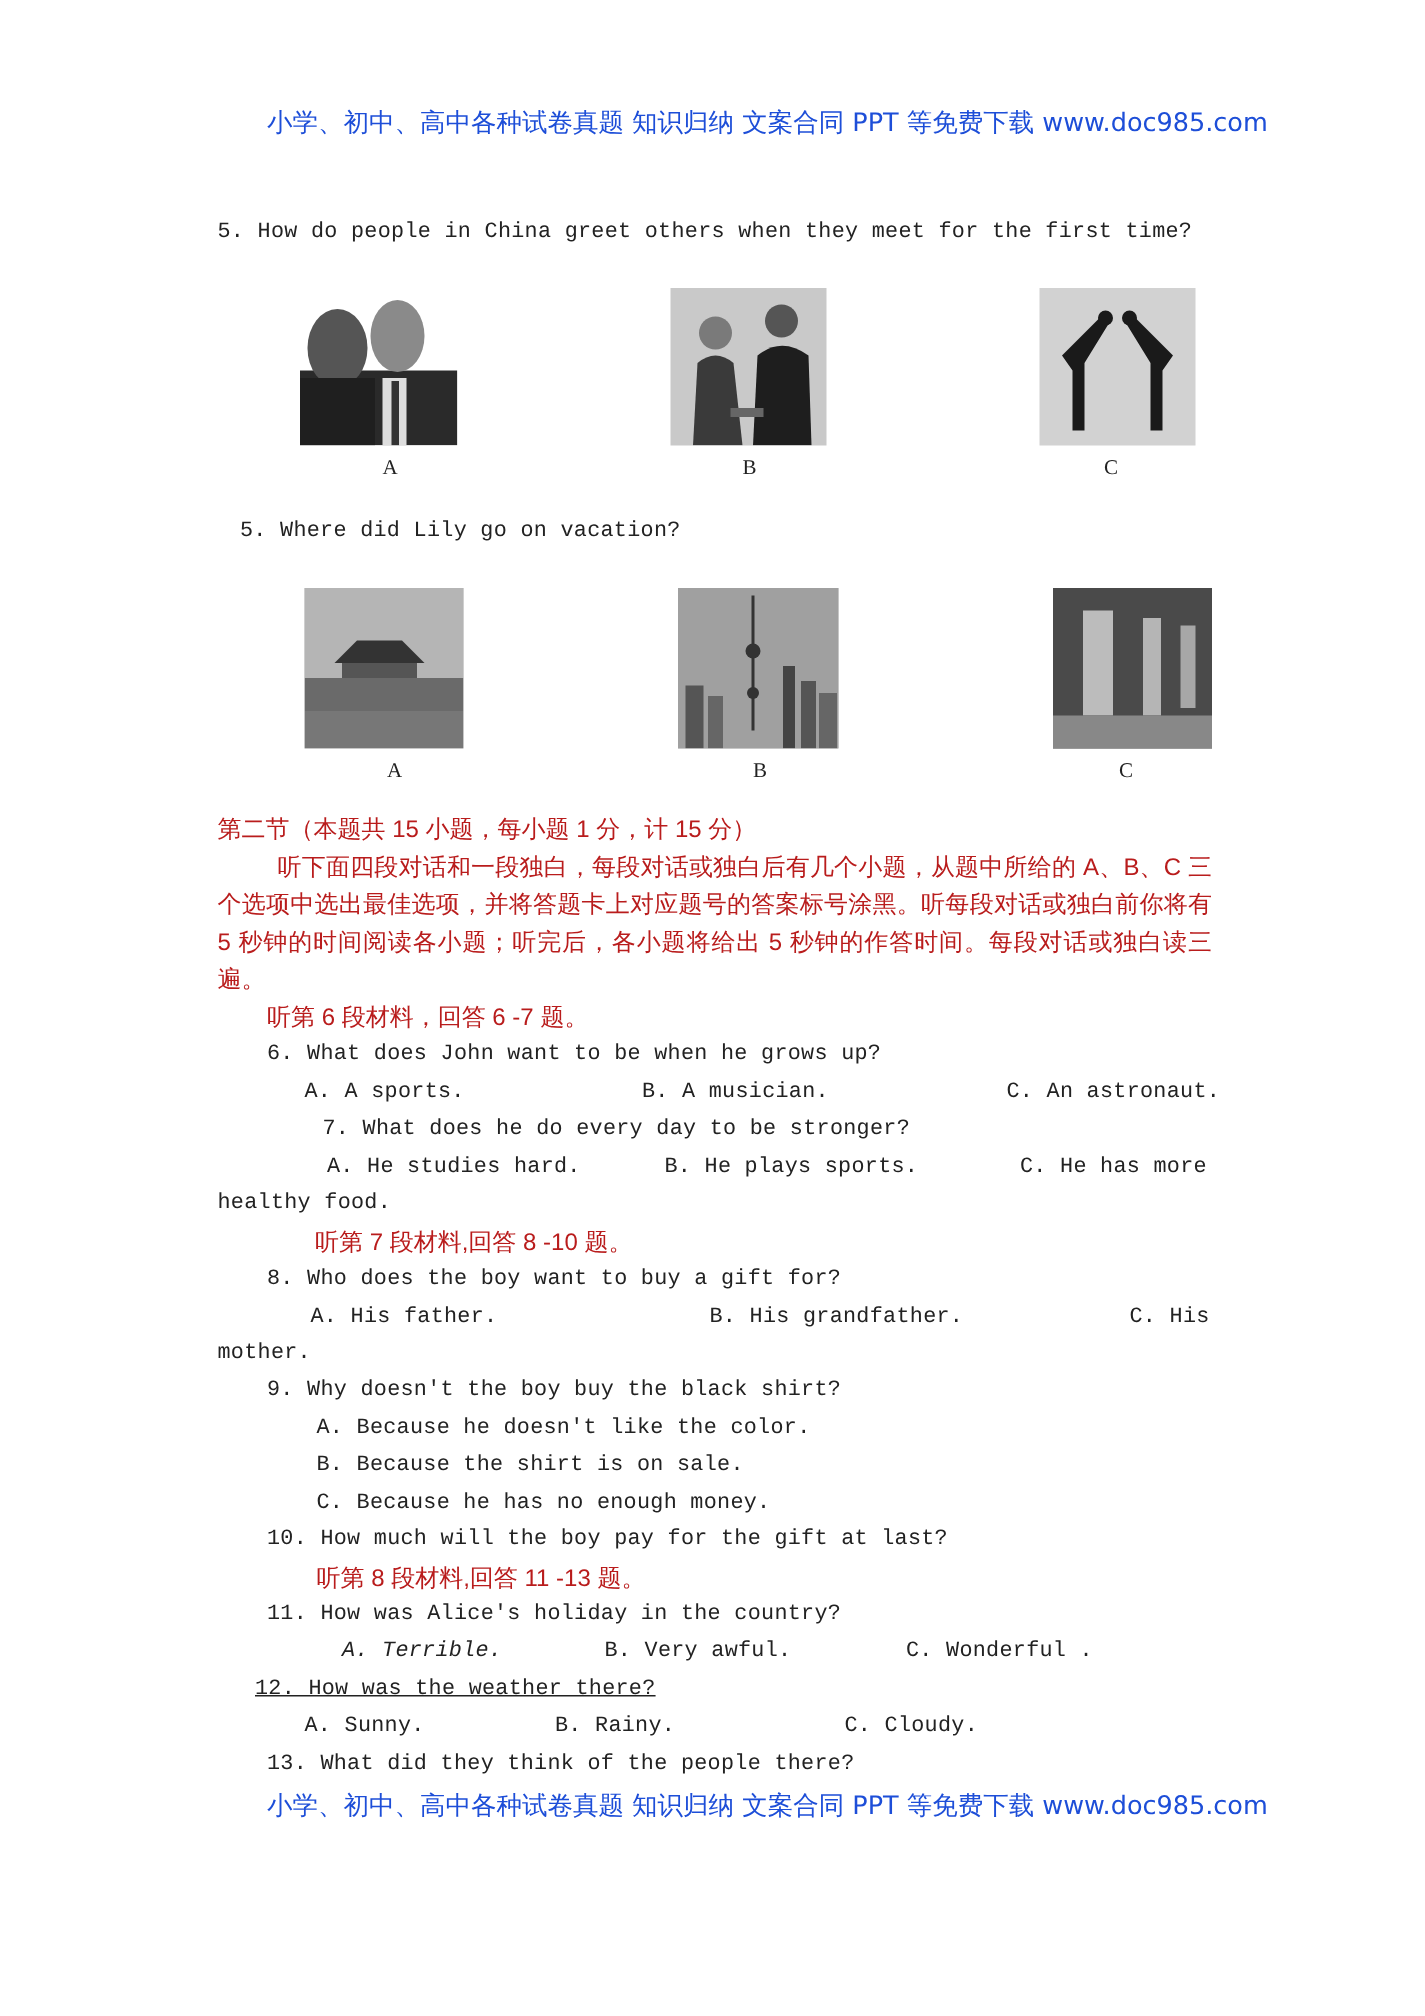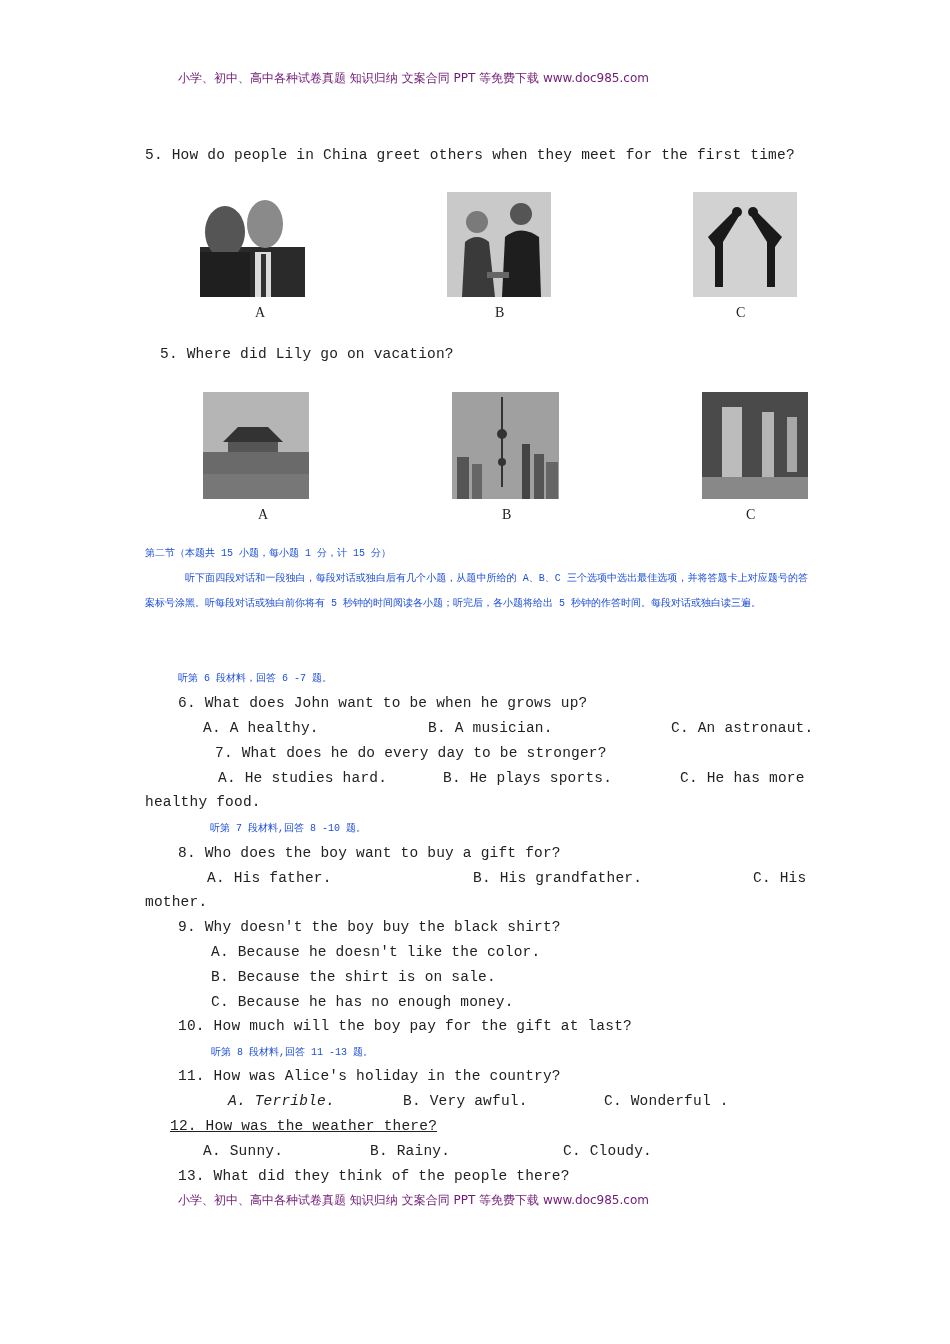--- a/index.html
+++ b/index.html
@@ -1,20 +1,20 @@
 <!DOCTYPE html>
 <html><head>
 <meta charset="utf-8">
 <style>
   html, body { margin:0; padding:0; background:#fff; }
   body { width:950px; height:1344px; position:relative; overflow:hidden; color:#222; }
   .abs { position:absolute; white-space:nowrap; }
-  .banner { font-family:"DejaVu Sans", sans-serif; font-size:12px; color:#701a75; }
+  .banner { font-family:"DejaVu Sans", sans-serif; font-size:17px; color:#1d4ed8; }
   .mono { font-family:"Liberation Mono", "DejaVu Sans Mono", monospace; font-size:14.5px; color:#222; letter-spacing:0.2px; }
-  .cn { font-family:Liberation Mono, monospace; font-size:10px; color:#1d4ed8; line-height:25px; }
+  .cn { font-family:Liberation Sans, sans-serif; font-size:16px; color:#b91c1c; line-height:25px; }
   .img { position:absolute; background:#bfbfbf; overflow:hidden; }
   .lbl { position:absolute; font-family:"Liberation Serif", serif; font-size:14px; color:#222; }
   .para { position:absolute; left:145px; width:663px; white-space:normal; text-align:justify; }
 </style>
 </head>
 <body>
 
 <div class="abs banner" style="left:178px; top:70px;">小学、初中、高中各种试卷真题 知识归纳 文案合同 PPT 等免费下载  www.doc985.com</div>
 
 <div class="abs mono" style="left:145px; top:147px;">5. How do people in China greet others when they meet for the first time?</div>
@@ -85,21 +85,21 @@
 </div>
 <div class="lbl" style="left:258px; top:507px;">A</div>
 <div class="lbl" style="left:502px; top:507px;">B</div>
 <div class="lbl" style="left:746px; top:507px;">C</div>
 
 <div class="abs cn" style="left:145px; top:541px;">第二节（本题共 15 小题，每小题 1 分，计 15 分）</div>
 <div class="para cn" style="top:566px; text-indent:40px;">听下面四段对话和一段独白，每段对话或独白后有几个小题，从题中所给的 A、B、C 三个选项中选出最佳选项，并将答题卡上对应题号的答案标号涂黑。听每段对话或独白前你将有 5 秒钟的时间阅读各小题；听完后，各小题将给出 5 秒钟的作答时间。每段对话或独白读三遍。</div>
 <div class="abs cn" style="left:178px; top:666px;">听第 6 段材料，回答 6 -7 题。</div>
 
 <div class="abs mono" style="left:178px; top:695px;">6. What does John want to be when he grows up?</div>
-<div class="abs mono" style="left:203px; top:720px;">A. A healthy.</div>
+<div class="abs mono" style="left:203px; top:720px;">A. A sports.</div>
 <div class="abs mono" style="left:428px; top:720px;">B. A musician.</div>
 <div class="abs mono" style="left:671px; top:720px;">C. An astronaut.</div>
 
 <div class="abs mono" style="left:178px; top:745px;margin-left:37px;">7. What does he do every day to be stronger?</div>
 <div class="abs mono" style="left:218px; top:770px;">A.  He studies hard.</div>
 <div class="abs mono" style="left:443px; top:770px;">B. He plays sports.</div>
 <div class="abs mono" style="left:680px; top:770px;">C. He has more</div>
 <div class="abs mono" style="left:145px; top:794px;">healthy food.</div>
 
 <div class="abs cn" style="left:210px; top:816px;">听第 7 段材料,回答 8 -10 题。</div>

